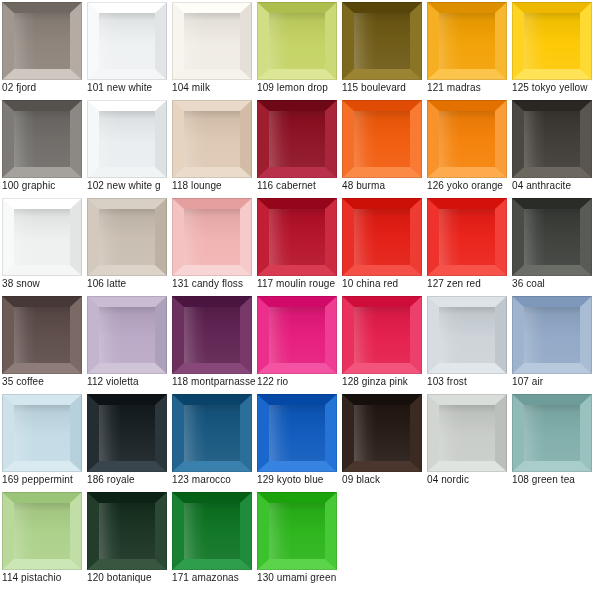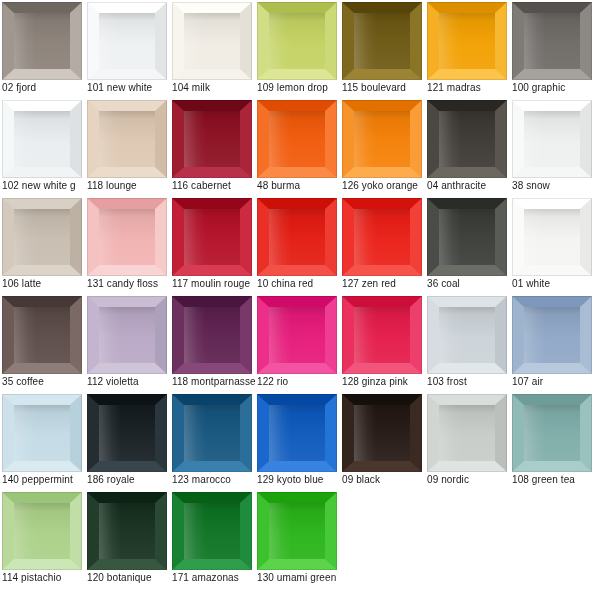--- a/index.html
+++ b/index.html
@@ -138,20 +138,29 @@
       <div class="cell">
         <div class="tile" style="--c: #f2a001; --top: #dd8f00; --left: #f6ae22; --right: #f8b731; --bottom: #fcc44a;">
           <div class="bevel"></div>
           <div class="face"></div>
           <div class="gloss"></div>
           <div class="edge"></div>
         </div>
         <div class="label">121 madras</div>
       </div>
       <div class="cell">
+        <div class="tile" style="--c: #fdc800; --top: #eeb800; --left: #ffd322; --right: #ffda33; --bottom: #ffe255;">
+          <div class="bevel"></div>
+          <div class="face"></div>
+          <div class="gloss"></div>
+          <div class="edge"></div>
+        </div>
+        <div class="label">125 tokyo yellow</div>
+      </div>
+      <div class="cell">
         <div class="tile" style="--c: #6d6a66; --top: #55524e; --left: #7e7b77; --right: #8c8985; --bottom: #a5a29e;">
           <div class="bevel"></div>
           <div class="face"></div>
           <div class="gloss"></div>
           <div class="edge"></div>
         </div>
         <div class="label">100 graphic</div>
       </div>
       <div class="cell">
         <div class="tile" style="--c: #e9edef; --top: #ffffff; --left: #f5f8f9; --right: #dde1e3; --bottom: #f1f4f5;">
@@ -264,29 +273,20 @@
       <div class="cell">
         <div class="tile" style="--c: #3b3d39; --top: #2a2c28; --left: #4a4c47; --right: #595b56; --bottom: #6b6d67;">
           <div class="bevel"></div>
           <div class="face"></div>
           <div class="gloss"></div>
           <div class="edge"></div>
         </div>
         <div class="label">36 coal</div>
       </div>
       <div class="cell">
-        <div class="tile" style="--c: #f4f4f2; --top: #ffffff; --left: #fbfbf9; --right: #e9e9e7; --bottom: #f9f9f7;">
-          <div class="bevel"></div>
-          <div class="face"></div>
-          <div class="gloss"></div>
-          <div class="edge"></div>
-        </div>
-        <div class="label">01 white</div>
-      </div>
-      <div class="cell">
         <div class="tile" style="--c: #5c4b48; --top: #463836; --left: #6c5b57; --right: #7a6965; --bottom: #8d7c78;">
           <div class="bevel"></div>
           <div class="face"></div>
           <div class="gloss"></div>
           <div class="edge"></div>
         </div>
         <div class="label">35 coffee</div>
       </div>
       <div class="cell">
         <div class="tile" style="--c: #b9a8c6; --top: #c9bcd3; --left: #c3b4cf; --right: #ada0ba; --bottom: #cfc4d8;">
@@ -342,21 +342,21 @@
         </div>
         <div class="label">107 air</div>
       </div>
       <div class="cell">
         <div class="tile" style="--c: #c3dbe6; --top: #d4e6ee; --left: #cde1ea; --right: #b6d0dc; --bottom: #daeaf1;">
           <div class="bevel"></div>
           <div class="face"></div>
           <div class="gloss"></div>
           <div class="edge"></div>
         </div>
-        <div class="label">140 peppermint</div>
+        <div class="label">169 peppermint</div>
       </div>
       <div class="cell">
         <div class="tile" style="--c: #161e22; --top: #0c1216; --left: #232d32; --right: #2b363c; --bottom: #39454c;">
           <div class="bevel"></div>
           <div class="face"></div>
           <div class="gloss"></div>
           <div class="edge"></div>
         </div>
         <div class="label">186 royale</div>
       </div>
@@ -387,21 +387,21 @@
         </div>
         <div class="label">09 black</div>
       </div>
       <div class="cell">
         <div class="tile" style="--c: #c8ccc8; --top: #dadedb; --left: #d2d6d3; --right: #bbc0bc; --bottom: #e0e4e1;">
           <div class="bevel"></div>
           <div class="face"></div>
           <div class="gloss"></div>
           <div class="edge"></div>
         </div>
-        <div class="label">09 nordic</div>
+        <div class="label">04 nordic</div>
       </div>
       <div class="cell">
         <div class="tile" style="--c: #7fada9; --top: #6e9d99; --left: #8fbab6; --right: #99c2be; --bottom: #a9cdc9;">
           <div class="bevel"></div>
           <div class="face"></div>
           <div class="gloss"></div>
           <div class="edge"></div>
         </div>
         <div class="label">108 green tea</div>
       </div>

